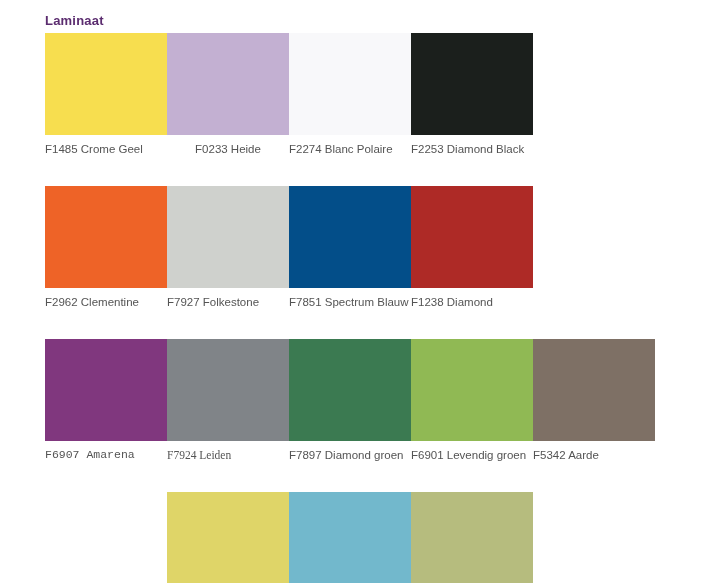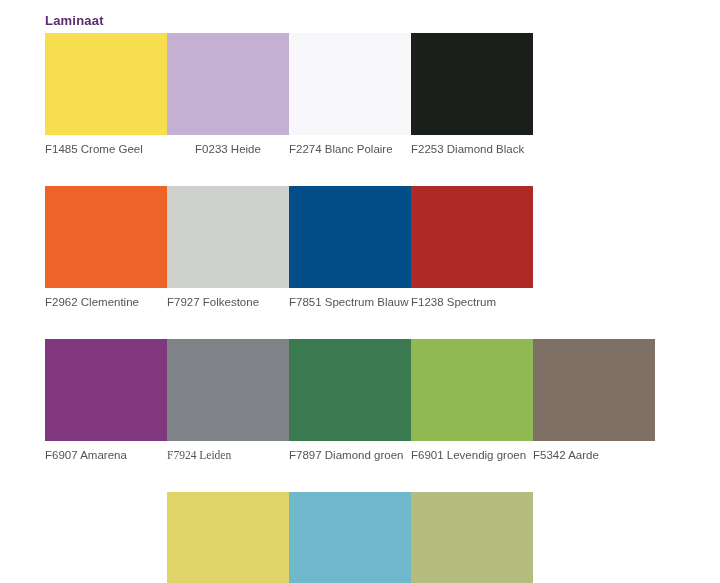--- a/index.html
+++ b/index.html
@@ -106,27 +106,27 @@
         <div class="swatch-cell">
           <span class="swatch-chip" style="background-color: rgb(207, 209, 205);"></span>
           <span class="swatch-label" style="color: rgb(84, 84, 84);">F7927 Folkestone</span>
         </div>
         <div class="swatch-cell">
           <span class="swatch-chip" style="background-color: rgb(3, 78, 137);"></span>
           <span class="swatch-label" style="color: rgb(84, 84, 84);">F7851 Spectrum Blauw</span>
         </div>
         <div class="swatch-cell">
           <span class="swatch-chip" style="background-color: rgb(174, 42, 38);"></span>
-          <span class="swatch-label" style="color: rgb(84, 84, 84);">F1238 Spectrum</span>
+          <span class="swatch-label" style="color: rgb(84, 84, 84);">F1238 Diamond</span>
         </div>
       </div>
       <div class="swatch-row">
         <div class="swatch-cell">
           <span class="swatch-chip" style="background-color: rgb(128, 55, 126);"></span>
-          <span class="swatch-label" style="color: rgb(84, 84, 84);">F6907 Amarena</span>
+          <span class="swatch-label" style="color: rgb(84, 84, 84); font-family: Liberation Mono, monospace;">F6907 Amarena</span>
         </div>
         <div class="swatch-cell">
           <span class="swatch-chip" style="background-color: rgb(128, 132, 136);"></span>
           <span class="swatch-label" style="color: rgb(84, 84, 84); font-family: Liberation Serif, serif;">F7924 Leiden</span>
         </div>
         <div class="swatch-cell">
           <span class="swatch-chip" style="background-color: rgb(59, 122, 81);"></span>
           <span class="swatch-label" style="color: rgb(84, 84, 84);">F7897 Diamond groen</span>
         </div>
         <div class="swatch-cell">

